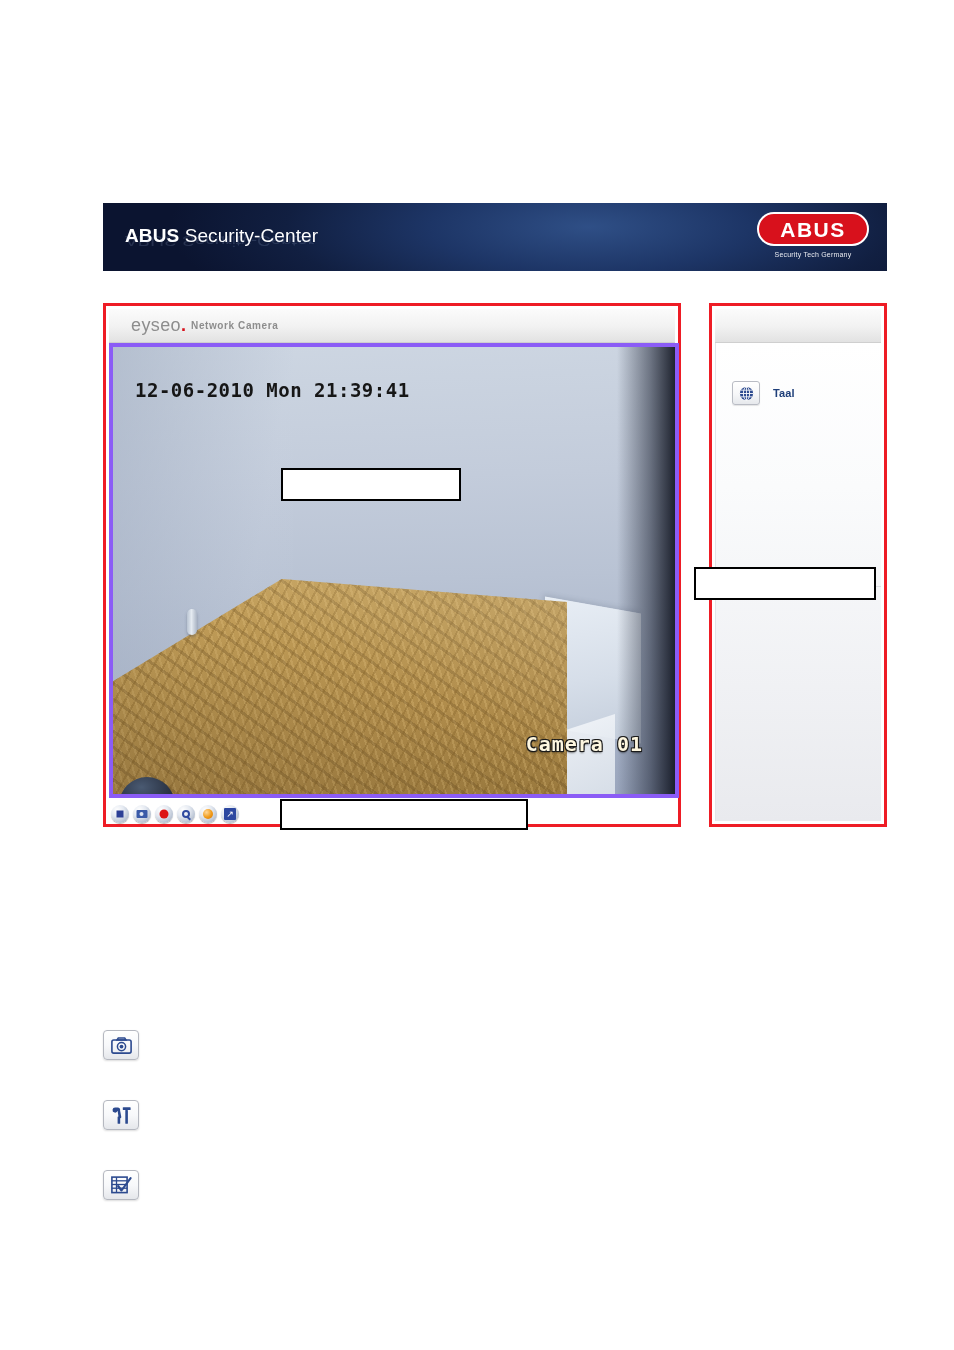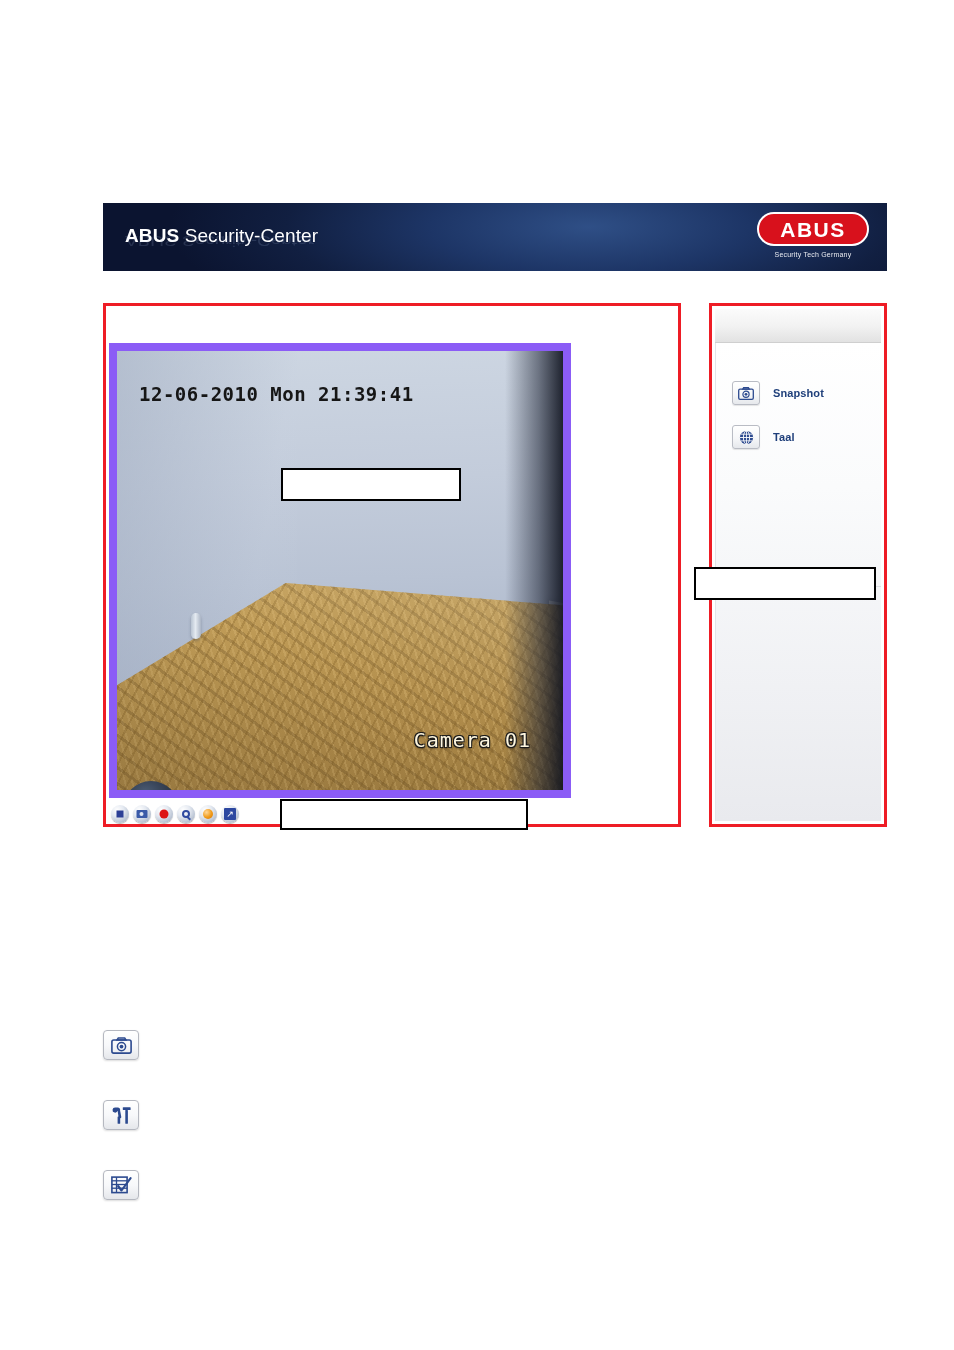--- a/index.html
+++ b/index.html
@@ -131,23 +131,23 @@
     margin-left: 5px;
     position: relative;
     top: -2px;
   }
 
   
   .video-wrap {
     position: absolute;
     left: 3px;
     top: 37px;
-    width: 462px;
+    width: 570px;
     height: 455px;
-    border: 8px solid #8b5cf6;
+    border: 4px solid #8b5cf6;
     box-sizing: border-box;
     overflow: hidden;
     background: #737373;
   }
   .video-scene {
     position: absolute;
     inset: 0;
     background:
       linear-gradient(178deg, #cdd6e2 0%, #c3ccdb 30%, #b9c3d4 52%, #aab5c9 78%, #9aa6bd 100%);
   }
@@ -242,21 +242,21 @@
     letter-spacing: 0.5px;
     white-space: nowrap;
   }
   
   .osd-name {
     position: absolute;
     right: 32px;
     bottom: 38px;
     font-family: "DejaVu Sans Mono", "Liberation Mono", monospace;
     font-size: 20px;
-    font-weight: normal;
+    font-weight: bold;
     color: #fdf6df;
     letter-spacing: 1px;
     text-shadow:
       -1px -1px 0 #1a1a1a, 1px -1px 0 #1a1a1a,
       -1px  1px 0 #1a1a1a, 1px  1px 0 #1a1a1a,
        0    2px 2px rgba(0,0,0,0.5);
     white-space: nowrap;
   }
 
   
@@ -427,20 +427,23 @@
   <div class="abus-logo">
     <div class="abus-logo-badge">
       <span>ABUS</span>
     </div>
     <div class="abus-logo-tag">Security Tech Germany</div>
   </div>
 </div>
 
 <div class="viewer-panel">
 
+  <div class="eyseo-header">
+    <div class="eyseo-brand"><span class="eyseo-word">eyseo</span><span class="eyseo-dot">.</span><span class="eyseo-sub">Network Camera</span></div>
+  </div>
 
   <div class="video-wrap">
     <div class="video-scene">
       <div class="v-leftwall"></div>
       <div class="v-panel"></div>
       <div class="v-panel2"></div>
       <div class="v-floor"></div>
       <div class="v-floor-shadow"></div>
       <div class="v-hook"></div>
       <div class="v-object"></div>
@@ -470,31 +473,20 @@
         <span class="tb-glyph g-full"></span>
       </span>
   </div>
 </div>
 
 <div class="menu-panel">
   <div class="menu-header"></div>
   <div class="menu-body">
     <div class="menu-items">
 
-      <div class="menu-item">
-        <span class="menu-icon">
-          <svg width="16" height="13" viewBox="0 0 16 13">
-            <rect x="0.7" y="2.2" width="14.6" height="10.1" rx="1.4" fill="none" stroke="#2c4a8f" stroke-width="1.3"></rect>
-            <path d="M4.6 2.2 L5.6 0.6 L10.4 0.6 L11.4 2.2 Z" fill="none" stroke="#2c4a8f" stroke-width="1.2"></path>
-            <circle cx="8" cy="7.3" r="3.1" fill="none" stroke="#2c4a8f" stroke-width="1.2"></circle>
-            <circle cx="8" cy="7.3" r="1.4" fill="#2c4a8f"></circle>
-          </svg>
-        </span>
-        <span class="menu-label">Snapshot</span>
-      </div>
 
 
 
       <div class="menu-item">
         <span class="menu-icon">
           <svg width="15" height="15" viewBox="0 0 15 15">
             <circle cx="7.5" cy="7.5" r="6.6" fill="#2c4a8f"></circle>
             <ellipse cx="7.5" cy="7.5" rx="3.1" ry="6.6" fill="none" stroke="#ffffff" stroke-width="0.9"></ellipse>
             <line x1="0.9" y1="7.5" x2="14.1" y2="7.5" stroke="#ffffff" stroke-width="0.9"></line>
             <line x1="2.0" y1="4.2" x2="13.0" y2="4.2" stroke="#ffffff" stroke-width="0.8"></line>

